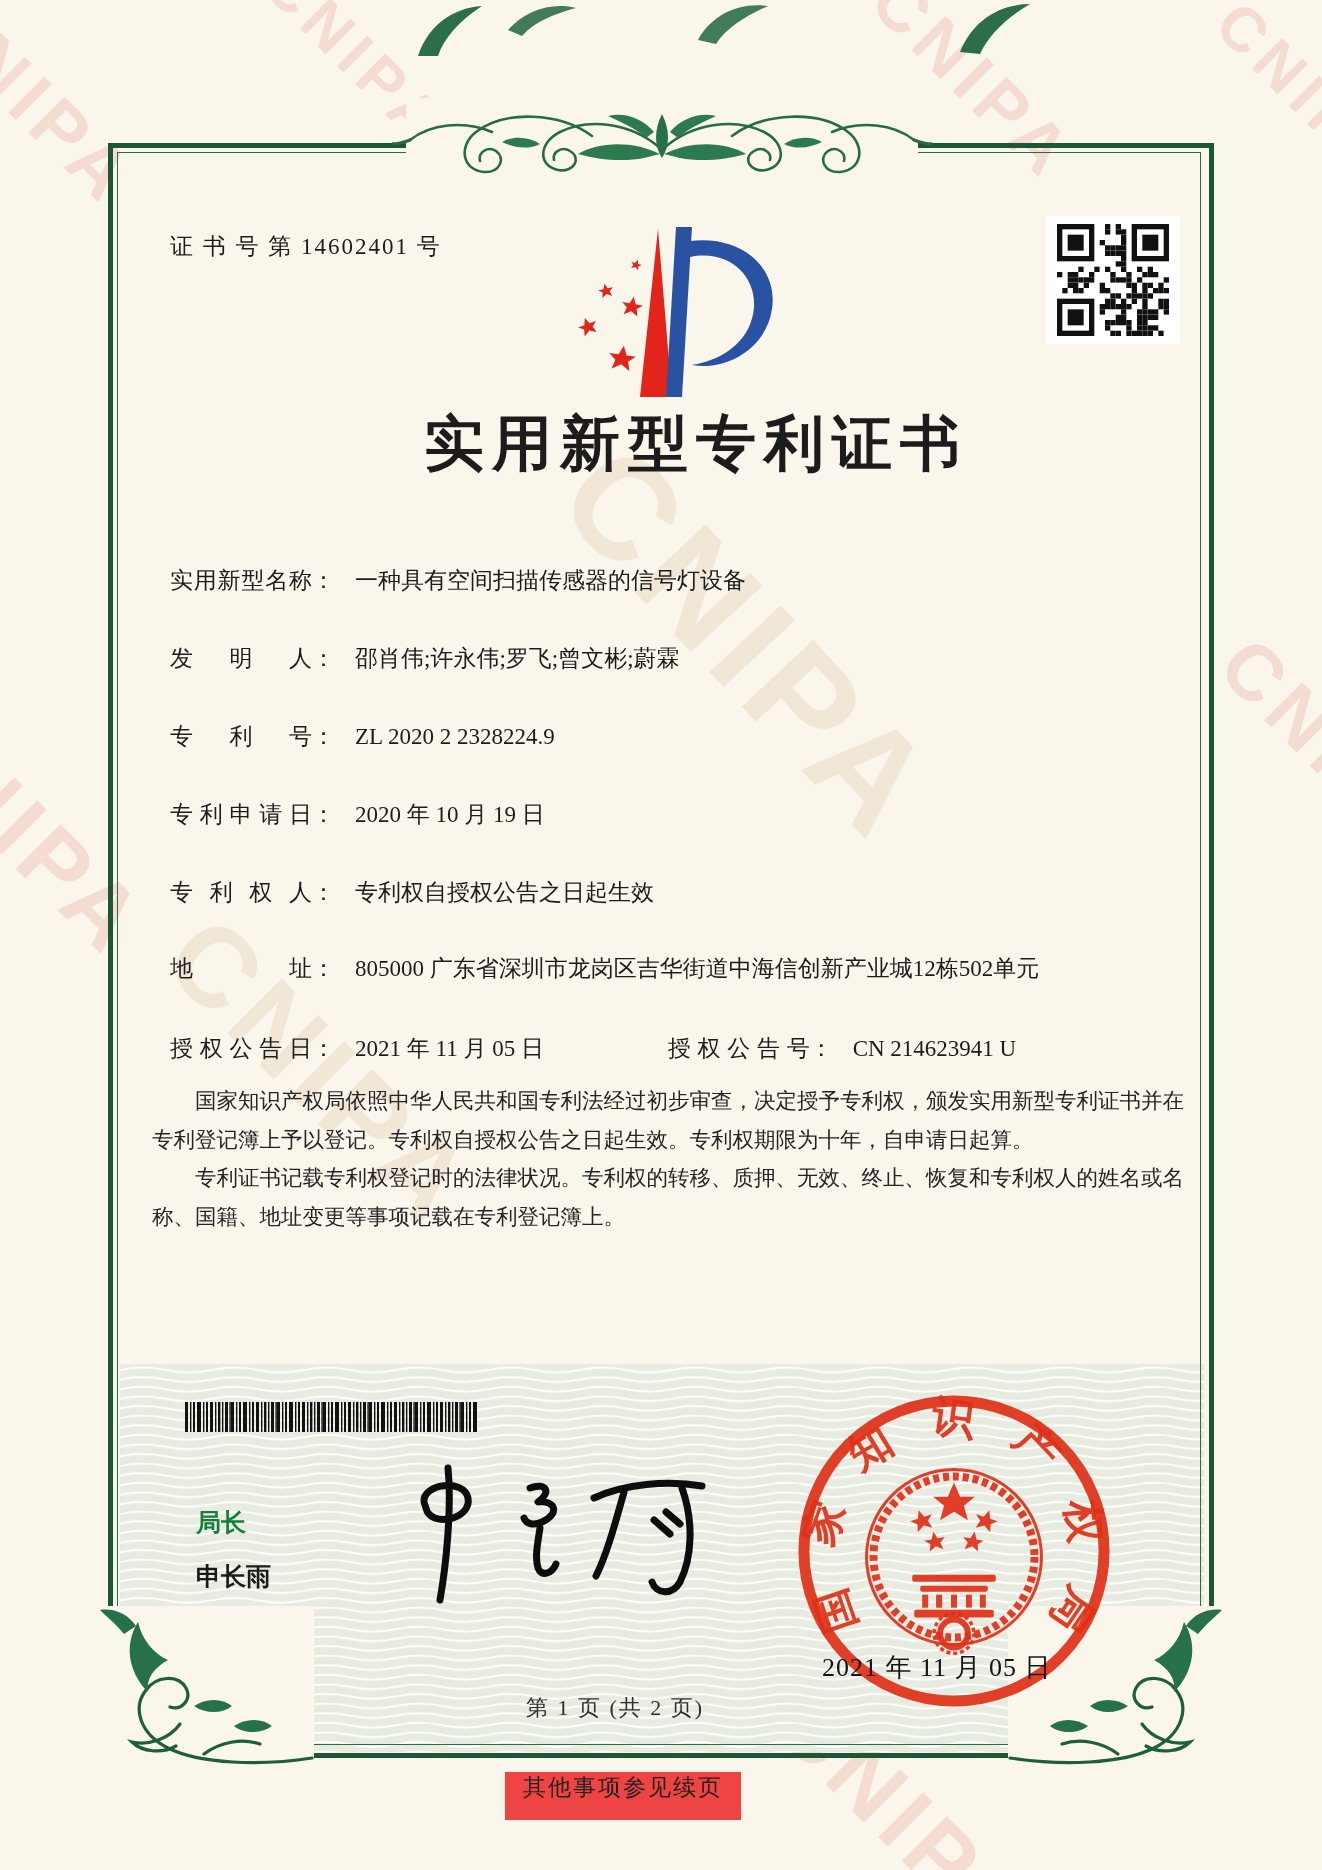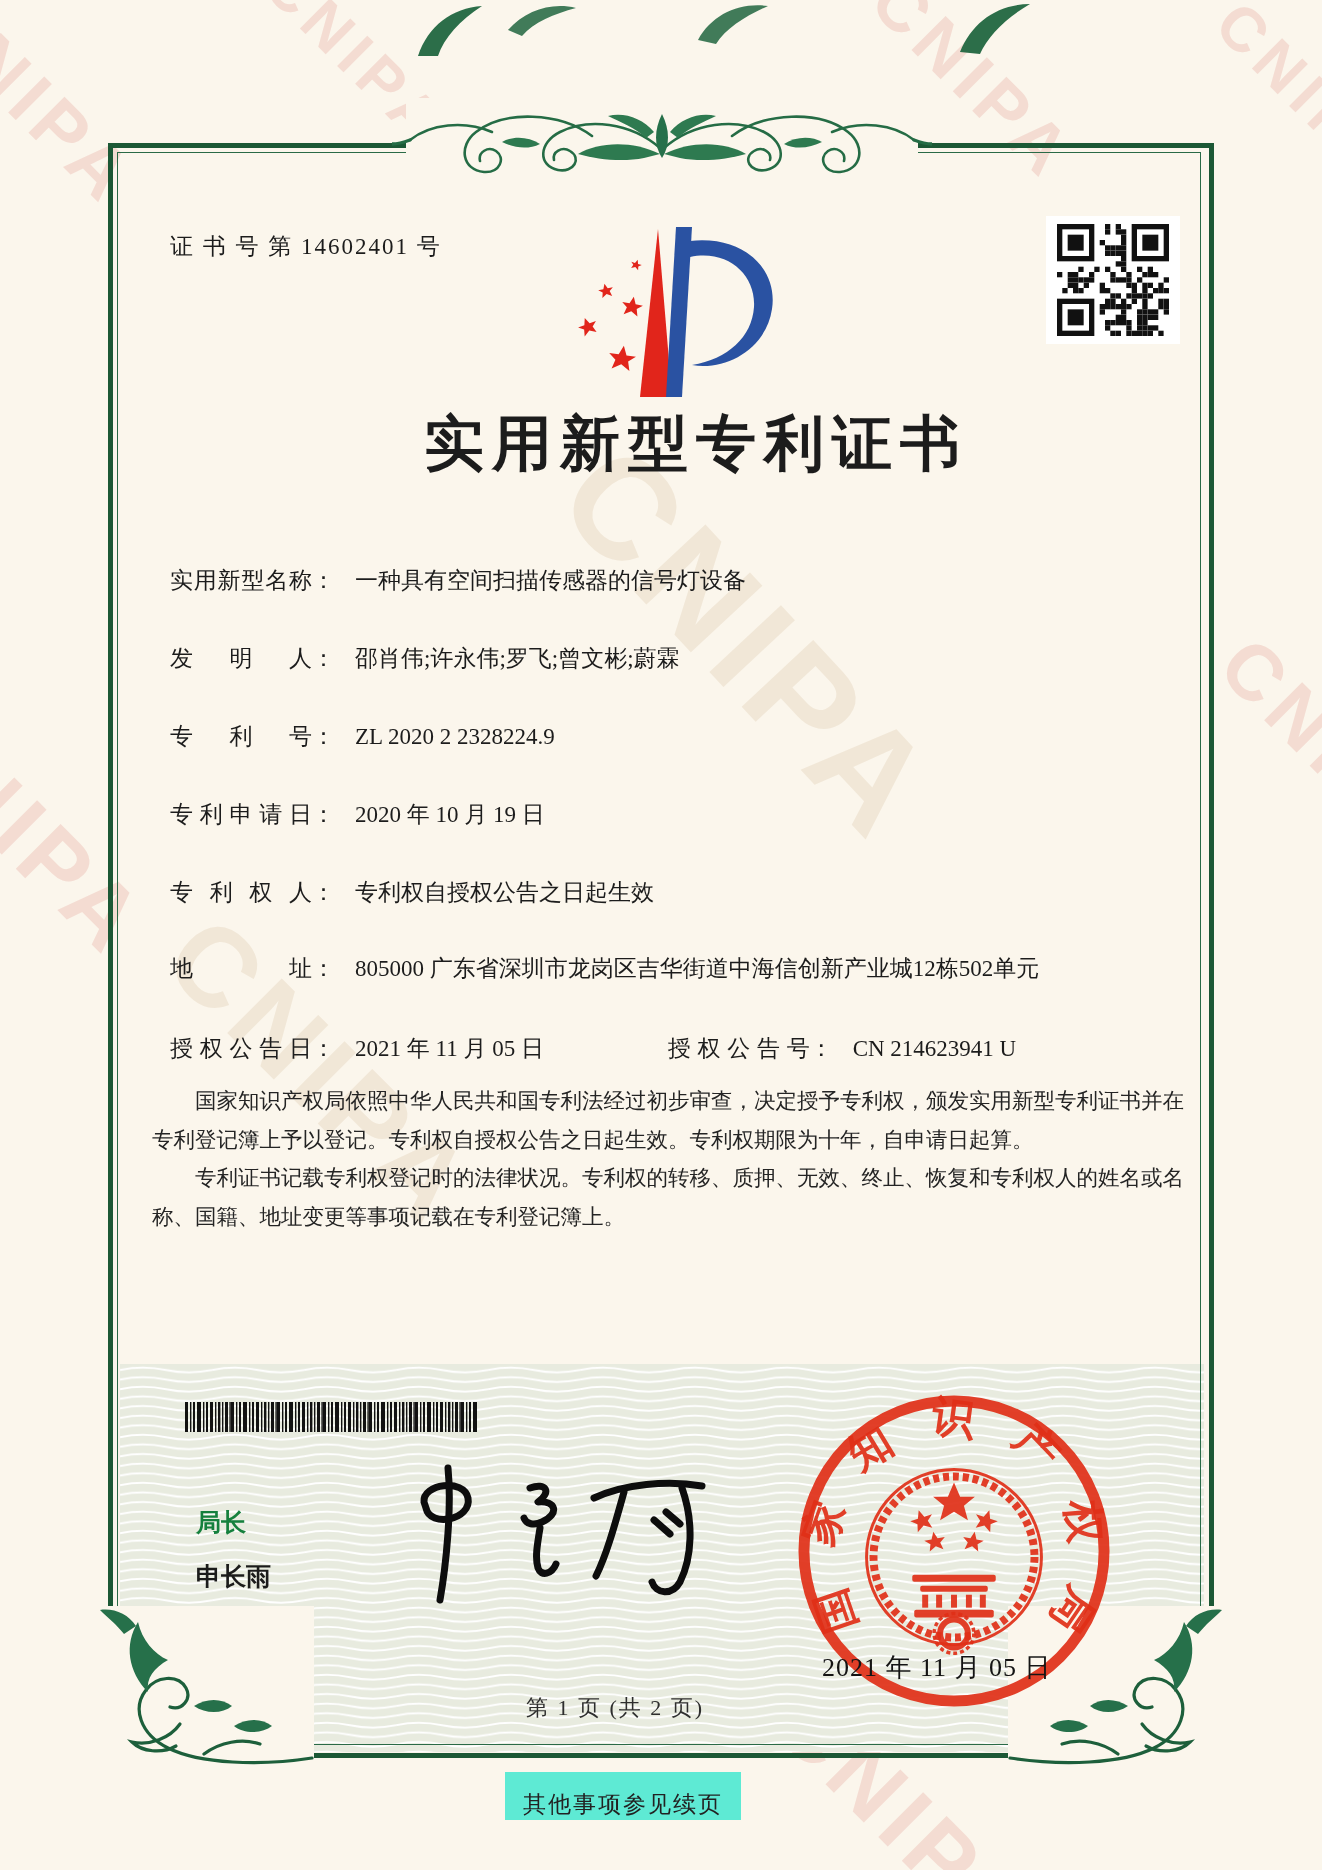--- a/index.html
+++ b/index.html
@@ -58,22 +58,22 @@
   .barcode{position:absolute;left:185px;top:1402px;z-index:5;}
   .sig-title{position:absolute;left:196px;top:1506px;z-index:5;
     font-family:"Liberation Sans","DejaVu Sans",sans-serif;font-size:25px;font-weight:600;color:#15803d;}
   .sig-name{position:absolute;left:196px;top:1560px;z-index:5;
     font-family:"Liberation Sans","DejaVu Sans",sans-serif;font-size:25px;font-weight:700;color:#1b1b1b;}
   .signature{position:absolute;left:372px;top:1458px;z-index:5;}
   .seal{position:absolute;left:795px;top:1392px;z-index:6;}
   .seal-date{position:absolute;left:822px;top:1650px;z-index:7;font-size:26px;letter-spacing:1px;color:#141414;}
   .page-info{position:absolute;left:62px;top:1693px;width:1106px;z-index:5;text-align:center;
     font-size:22px;color:#2e2e2e;letter-spacing:2px;}
-  .note-box{position:absolute;left:505px;top:1772px;width:236px;height:48px;background:#5eead4;z-index:5;
-    display:flex;align-items:flex-end;justify-content:center;}
+  .note-box{position:absolute;left:505px;top:1772px;width:236px;height:48px;background:#ef4444;z-index:5;
+    display:flex;align-items:flex-start;justify-content:center;}
   .note-text{font-size:23px;letter-spacing:2px;color:#222;}
 </style>
 </head>
 <body>
 
 <div id="page">
 
   <span class="wm wm-pink wm1">CNIPA</span>
   <span class="wm wm-pink wm2">CNIPA</span>
   <span class="wm wm-pink wm3">CNIPA</span>

